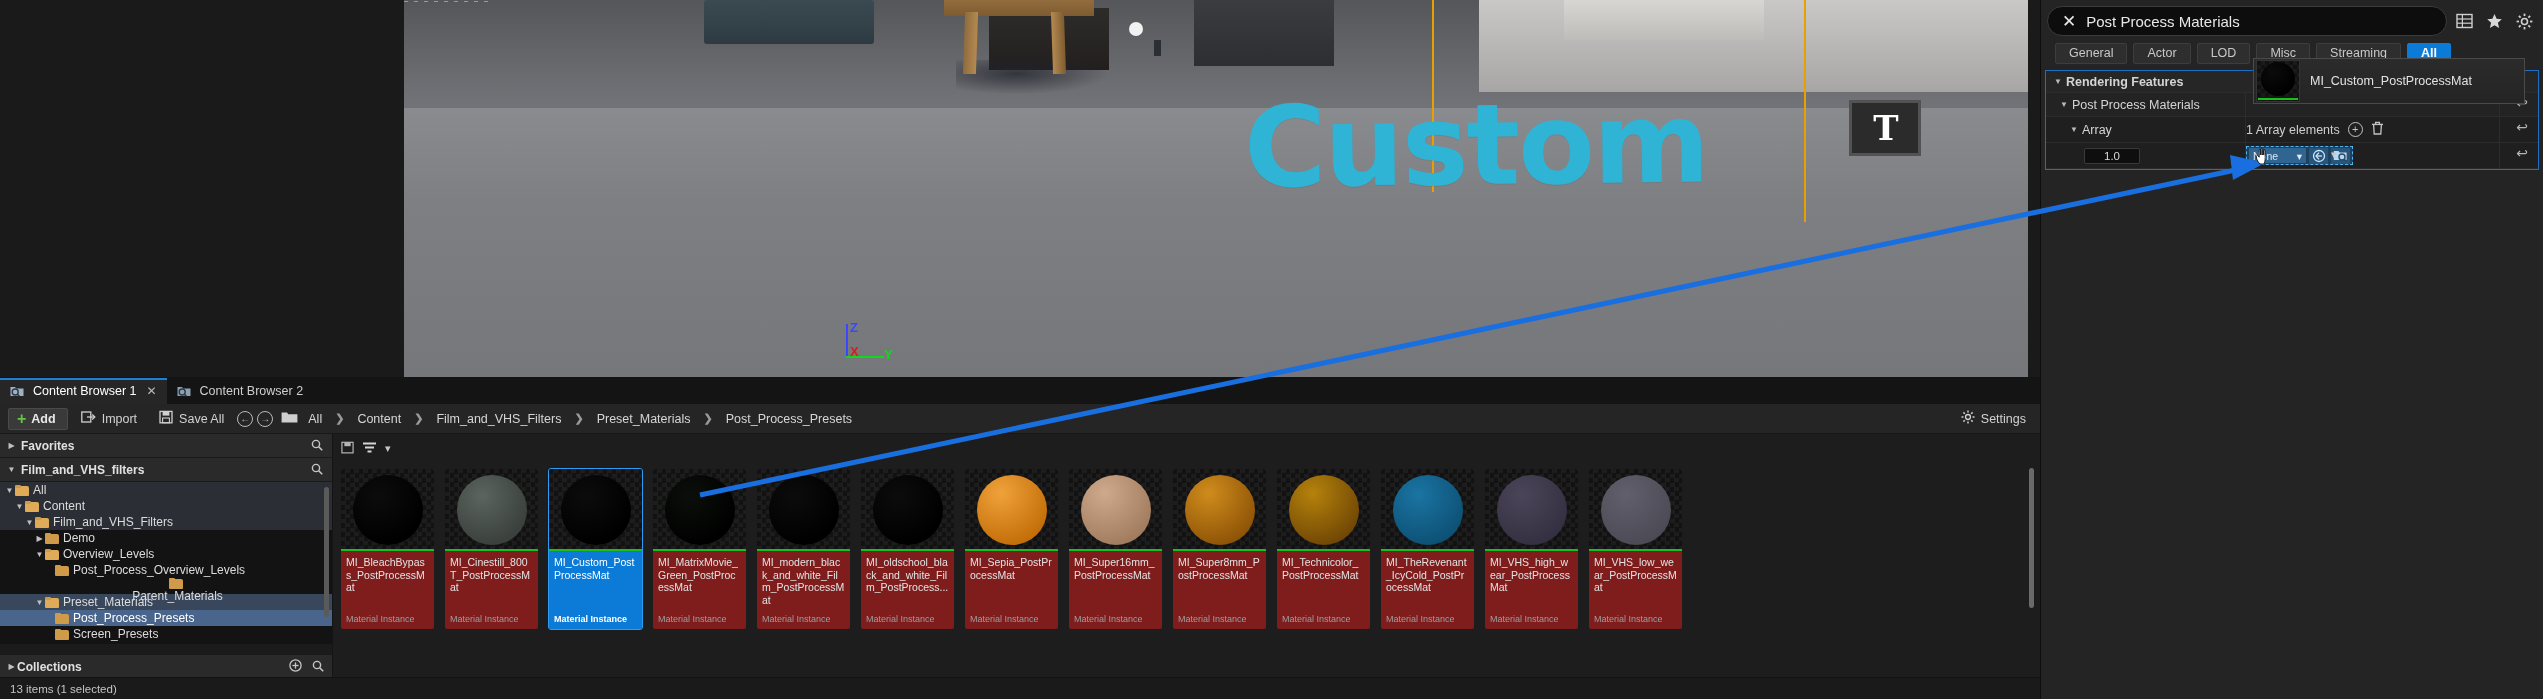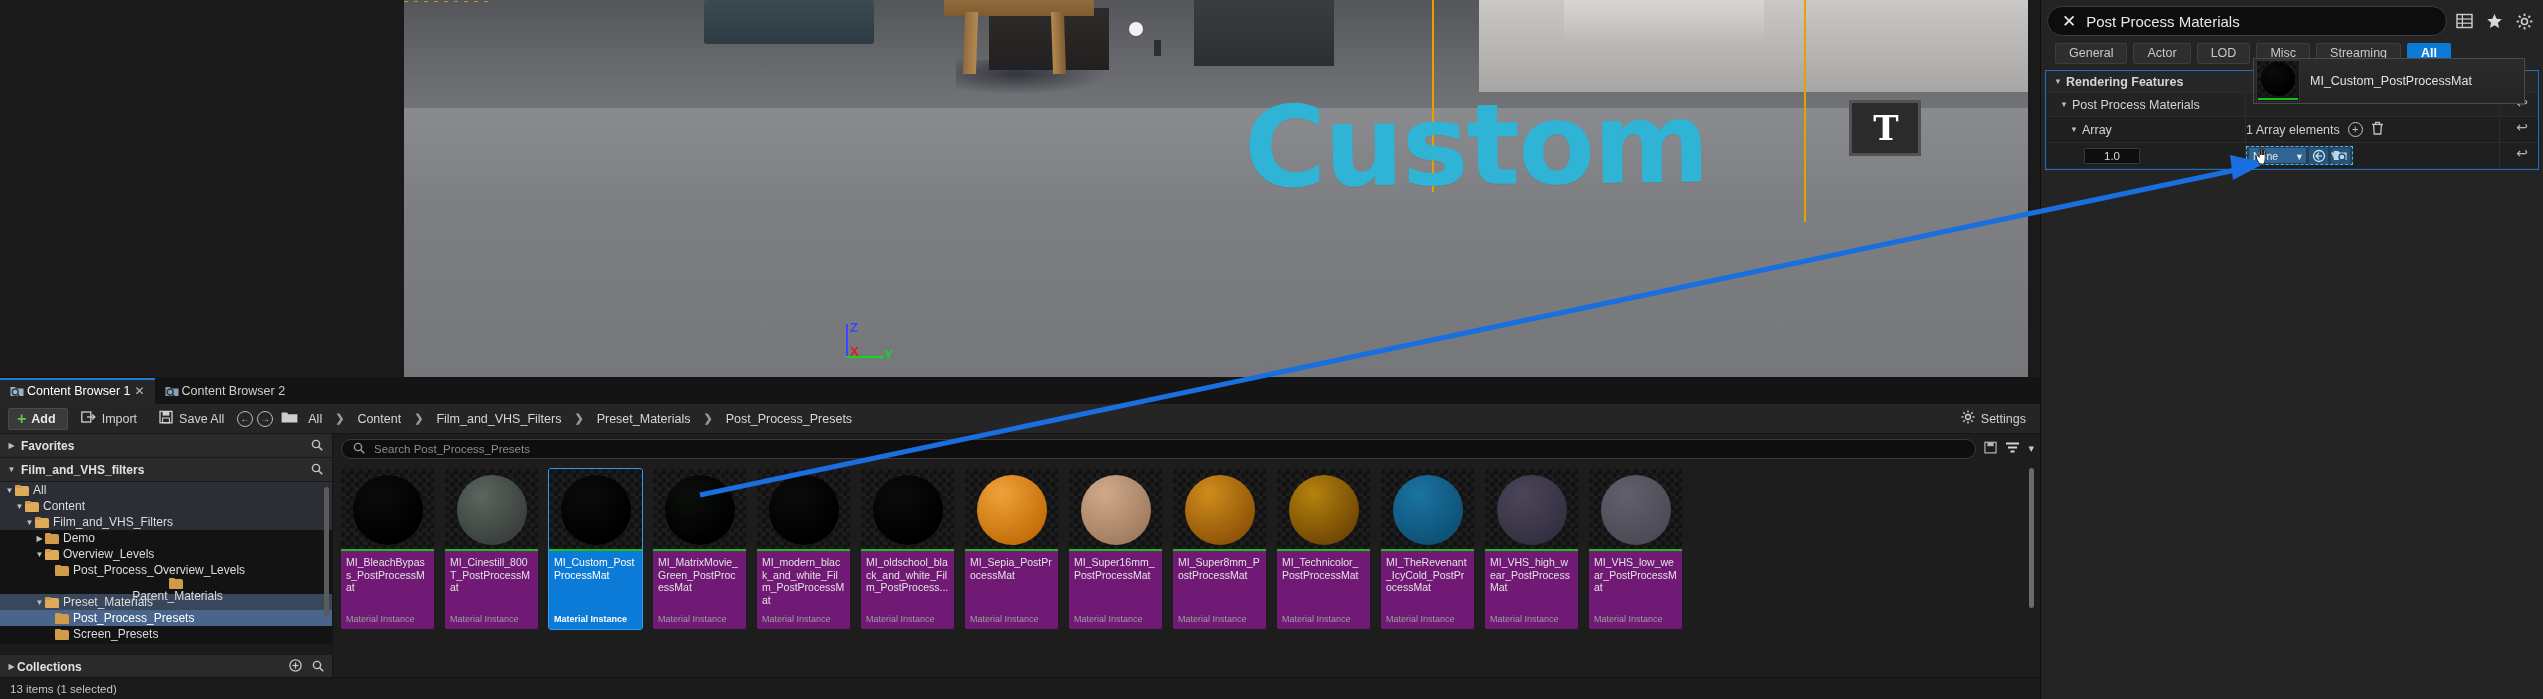--- a/index.html
+++ b/index.html
@@ -195,21 +195,21 @@
     position:absolute; left:1px; right:1px; bottom:1px; height:2px; background:#17c217;
   }
   #ap-name { font-size:12.5px; color:#e2e2e2; margin-left:10px; }
 
   
   #cb {
     position:absolute; left:0; top:377px; width:2040px; height:322px; background:#1d1d1d;
   }
   #cb-tabbar { display:flex; height:27px; background:#141414; align-items:flex-end; }
   .cb-tab {
-    display:flex; align-items:center; gap:2px; height:26px; padding:0 10px;
+    display:flex; align-items:center; gap:8px; height:26px; padding:0 10px;
     font-size:12.5px; color:#cfcfcf; position:relative;
   }
   .cb-tab.active { background:#262626; color:#fff; }
   .cb-tab.active:before {
     content:""; position:absolute; left:0; right:0; top:0; height:2px; background:#1f7fd4;
   }
   .cb-tab .x { font-size:12px; color:#bbb; margin-left:2px; }
   .folder-ico { display:inline-block; width:15px; height:13px; position:relative; }
 
   #cb-toolbar {
@@ -267,21 +267,21 @@
   
   #cb-right { flex:1; background:#1d1d1d; position:relative; }
   #cb-searchbar { display:flex; align-items:center; height:26px; padding:3px 6px 0 8px; gap:8px; }
   #asset-search {
     flex:1; height:20px; background:#0e0e0e; border:1px solid #3a3a3a; border-radius:10px;
     display:flex; align-items:center; gap:9px; padding:0 11px; font-size:11.5px; color:#8d8d8d;
   }
   #cb-grid {
     display:flex; gap:11px; padding:9px 0 0 8px; height:176px;
   }
-  .card { width:93px; height:160px; background:#701a75; border-radius:2px; overflow:hidden;
+  .card { width:93px; height:160px; background:#7f1d1d; border-radius:2px; overflow:hidden;
     display:flex; flex-direction:column; position:relative; }
   .card.sel { background:#0c7bd8; outline:1px solid #2e9bf5; }
   .thumb { height:82px; position:relative;
     background: repeating-conic-gradient(#1d1d1d 0% 25%, #121212 0% 50%) 0 0/9px 9px; }
   .thumb .ball { position:absolute; left:50%; top:50%; transform:translate(-50%,-50%);
     width:70px; height:70px; border-radius:50%; }
   .thumb .gbar { position:absolute; left:0; right:0; bottom:0; height:2px; background:#1bbf1b; }
   .c-name { font-size:10.5px; line-height:12.5px; color:#e2e2e2; padding:5px 5px 0 5px; flex:1;
     word-break:break-word; }
   .card.sel .c-name { color:#fff; }
@@ -646,29 +646,20 @@
                   <circle cx="5" cy="5" r="3.6" fill="none" stroke="#c6c6c6" stroke-width="1.4"></circle>
                   <line x1="7.7" y1="7.7" x2="11.2" y2="11.2" stroke="#c6c6c6" stroke-width="1.6"></line>
                 </svg>
             </span>
           </span>
         </div>
       </div>
 
       <div id="cb-right">
         <div id="cb-searchbar">
-          <div id="asset-search">
-            <span>
-              <svg width="12" height="12" viewBox="0 0 12 12">
-                  <circle cx="5" cy="5" r="3.6" fill="none" stroke="#9a9a9a" stroke-width="1.4"></circle>
-                  <line x1="7.7" y1="7.7" x2="11.2" y2="11.2" stroke="#9a9a9a" stroke-width="1.6"></line>
-                </svg>
-            </span>
-            <span>Search Post_Process_Presets</span>
-          </div>
           <span>
             <svg width="13" height="13" viewBox="0 0 14 14">
                 <rect x="1" y="1.4" width="12" height="11.4" fill="none" stroke="#b5b5b5" stroke-width="1.3"></rect>
                 <rect x="3.6" y="1.4" width="6.8" height="4.2" fill="#b5b5b5"></rect>
               </svg>
           </span>
           <span>
             <svg width="15" height="13" viewBox="0 0 15 13">
                 <line x1="1" y1="2.5" x2="14" y2="2.5" stroke="#d6d6d6" stroke-width="2"></line>
                 <line x1="3" y1="6.5" x2="12" y2="6.5" stroke="#d6d6d6" stroke-width="2"></line>

